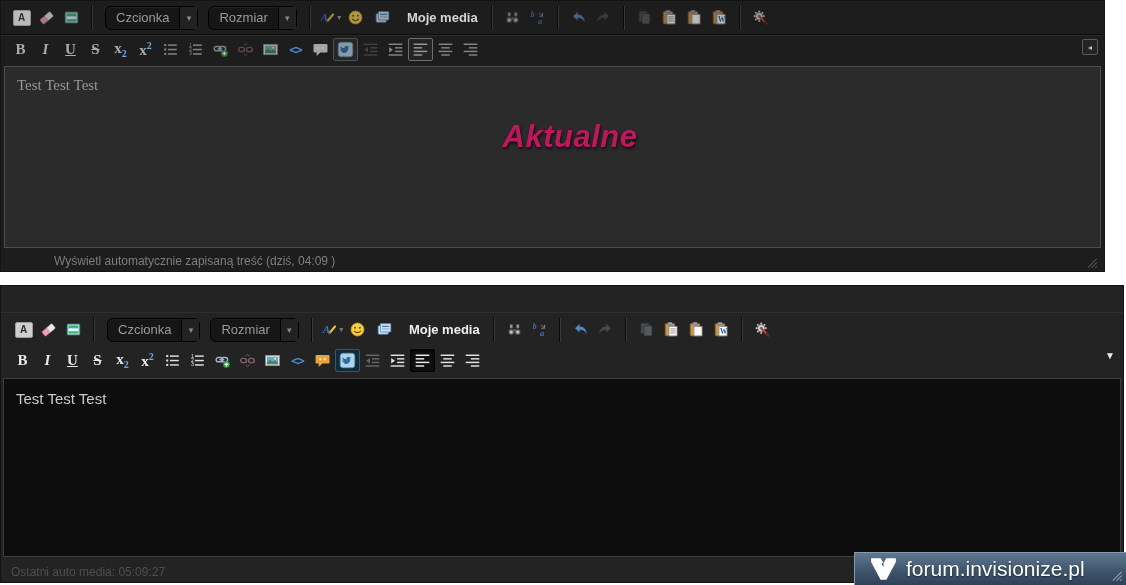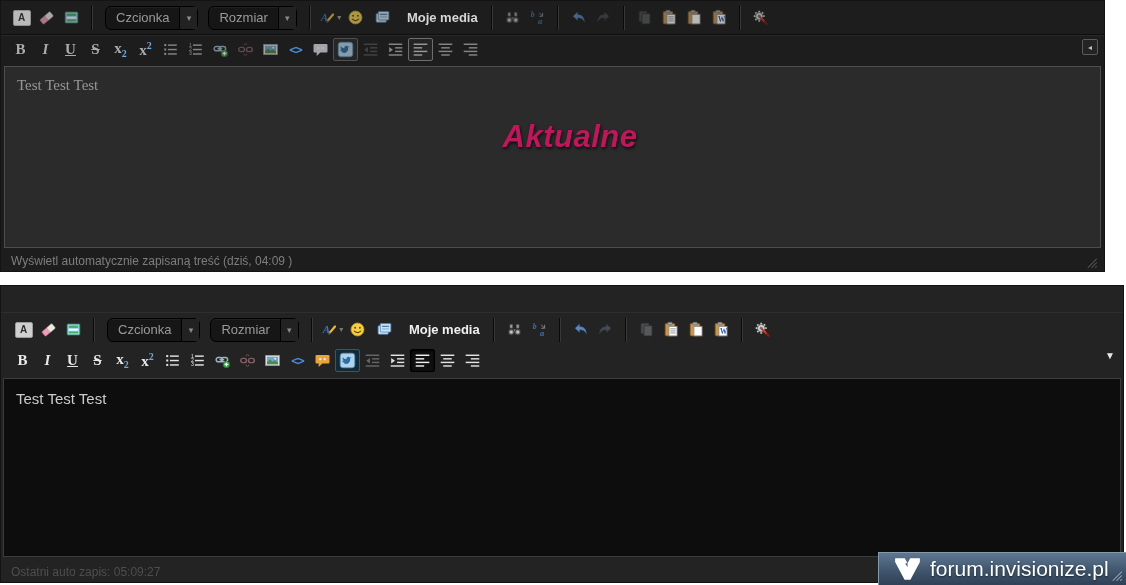--- a/index.html
+++ b/index.html
@@ -36,21 +36,21 @@
 
   
   .ed1{left:0;top:0;width:1105px;height:272px;background:#1d1d1d;border:1px solid #141414;}
   .ed1 .row1{height:33px;padding:0 8px;}
   .ed1 .row2{height:29px;padding:0 7px;border-top:1px solid #0e0e0e;box-shadow:inset 0 1px 0 #292929;position:relative;}
   .ed1 .ic{opacity:.8;filter:brightness(.88) saturate(.85);}
   .ed1 .g{color:#ababab;}
   .ed1 .media-btn{color:#d6d6d6;}
   .ed1 .content{margin:2px 3px 0 3px;height:160px;background:#2b2b2b;border:1px solid #4d4d4d;
       padding:10px 12px;font-family:"Liberation Serif",serif;font-size:15px;color:#979797;}
-  .ed1 .statusbar{height:25px;color:#7e7e7e;}
+  .ed1 .statusbar{height:25px;color:#7e7e7e;margin-left:43px;}
   .ed1 .sel-box{border:1px solid #6e6e6e;background:#242424;}
   .ed1 .tw-box{border:1px solid #505050;background:#262626;}
   .ed1 .collapse{position:absolute;right:6px;top:4px;width:14px;height:14px;border:1px solid #5a5a5a;
       background:#242424;color:#bdbdbd;font-size:8px;display:flex;align-items:center;justify-content:center;border-radius:2px;}
 
   
   .ed2{left:0;top:285px;width:1126px;height:300px;background:#232323;border:1px solid #131313;width:1124px;height:298px;}
   .ed2 .topgap{height:27px;box-shadow:inset 0 -1px 0 #2e2e2e;}
   .ed2 .row1{height:33px;padding:0 10px;}
   .ed2 .row2{height:29px;padding:0 9px;position:relative;}
@@ -63,21 +63,21 @@
   .ed2 .sel-box{border:1px solid #000;background:#101010;box-shadow:inset 0 1px 3px #000;}
   .ed2 .tw-box{border:1px solid #2b5a74;background:#132b38;}
   .ed2 .collapse{position:absolute;right:8px;top:4px;color:#e8e8e8;font-size:10px;}
 
   
   .watermark{position:absolute;left:570px;top:119px;transform:translateX(-50%);
       font-style:italic;font-weight:bold;font-size:31px;color:#be185d;letter-spacing:.5px;
       text-shadow:1px 2px 3px rgba(0,0,0,.65),0 0 1px #222;z-index:5;}
 
   
-  .branding{position:absolute;right:0;bottom:0;width:248px;height:33px;display:flex;align-items:center;
+  .branding{position:absolute;right:0;bottom:0;width:272px;height:33px;display:flex;align-items:center;
       gap:9px;padding-left:15px;box-sizing:border-box;color:#fff;font-size:21px;z-index:6;
       background:linear-gradient(180deg,#5e7790 0%,#40566d 55%,#2e4156 100%);
       border-top:1px solid #8598ac;border-left:1px solid #8598ac;
       text-shadow:0 1px 2px rgba(0,0,0,.55);}
   .branding .grip{right:2px;bottom:2px;color:rgba(255,255,255,.55);}
 </style>
 </head>
 <body>
 
 <svg width="0" height="0" style="position:absolute" aria-hidden="true">
@@ -636,21 +636,21 @@
           </svg>
         </span>
       <span class="collapse">▼</span>
     </div>
 
     <div class="content">
       <span>Test Test Test</span>
     </div>
 
     <div class="statusbar">
-      <span>Ostatni auto zapis: 05:09:27</span>
+      <span>Ostatni auto media: 05:09:27</span>
     </div>
   </div>
 
   <div class="branding">
     <svg width="27" height="24" viewBox="0 0 24 21">
         <use href="#i-logo"></use>
       </svg>
     <span>forum.invisionize.pl</span>
     <svg class="ic sm grip">
         <use href="#i-grip"></use>

